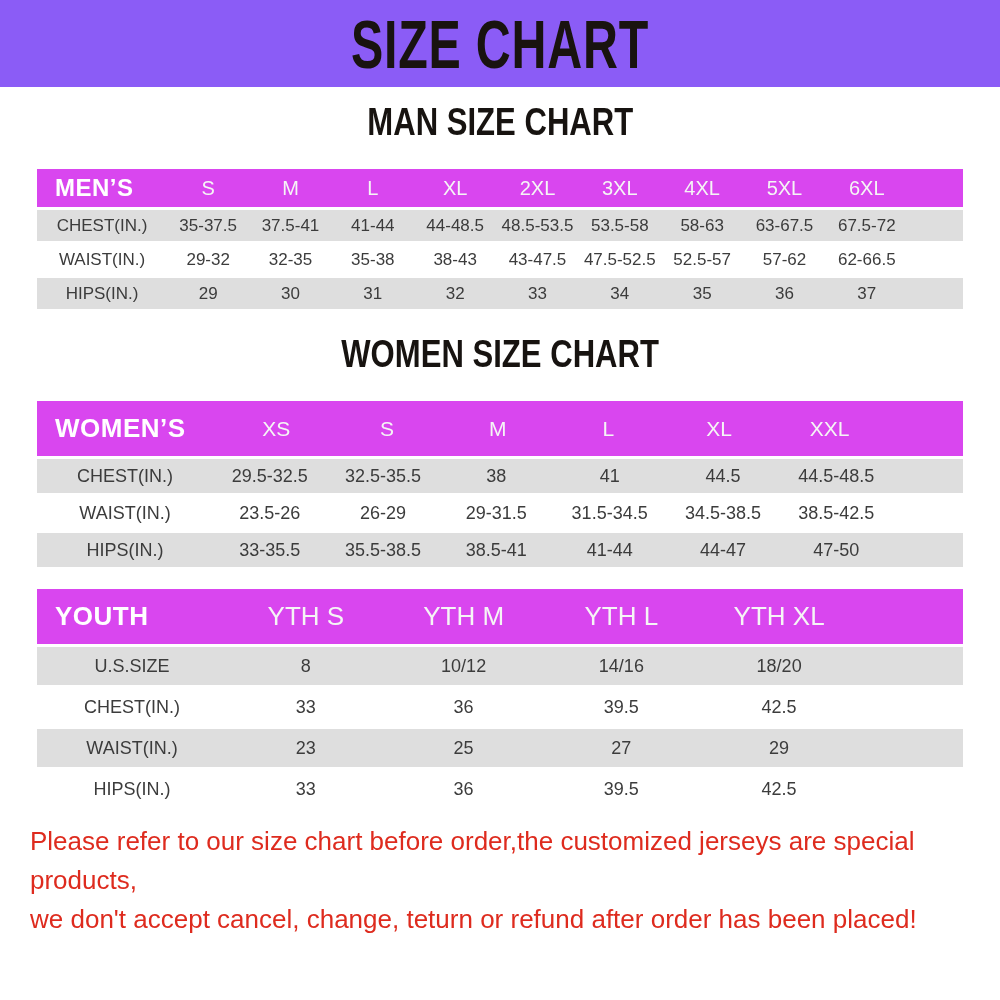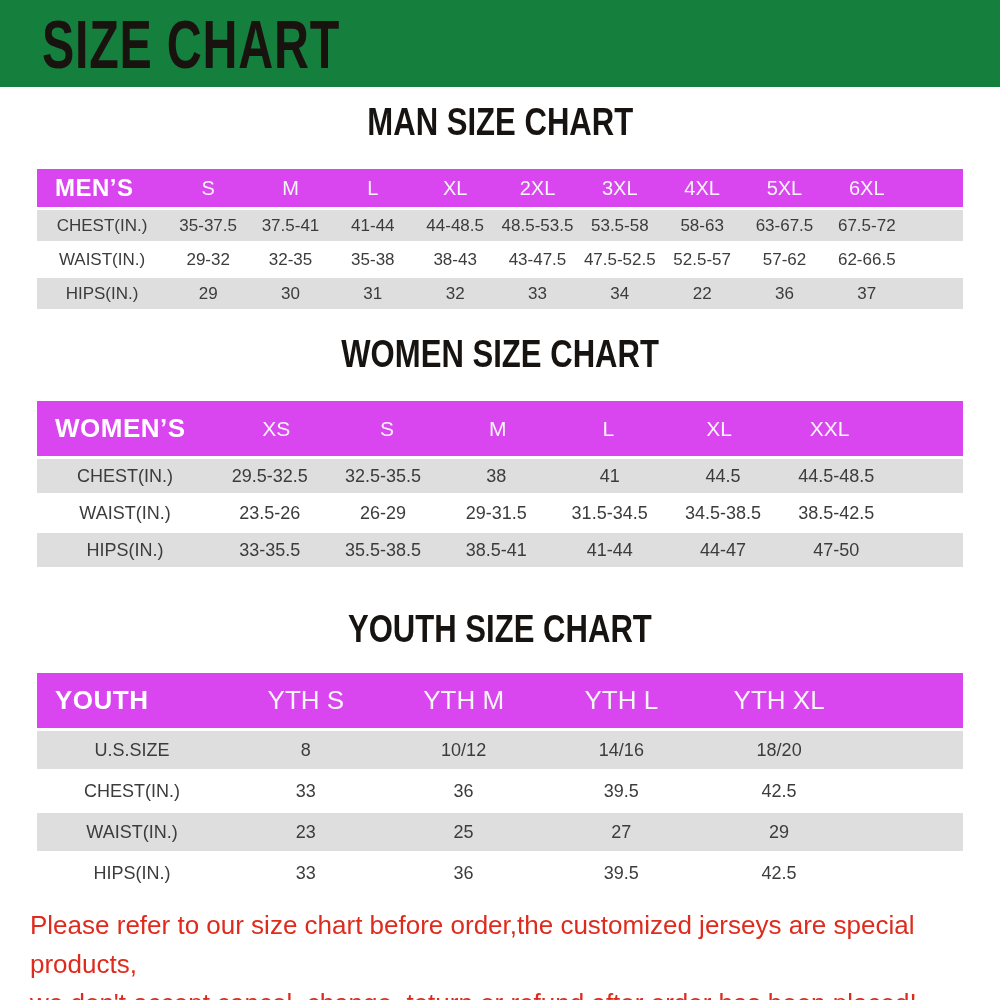--- a/index.html
+++ b/index.html
@@ -8,24 +8,24 @@
     font-family: "Liberation Sans", sans-serif;
     width: 1000px;
     height: 1000px;
     overflow: hidden;
     color: #3c3c3c;
   }
 
   
   .banner {
     height: 87px;
-    background: #15803d;
+    background: #8b5cf6;
     display: flex;
     align-items: center;
-    justify-content: flex-start;
+    justify-content: center;
   }
   .banner-title {
     display: inline-block;
     font-size: 62px;
     font-weight: 700;
     color: #191310;
     letter-spacing: 1px;
     transform: scaleX(0.78) scaleY(1.12);
     white-space: nowrap;
   }
@@ -167,21 +167,21 @@
           <div class="endpad"></div>
         </div>
         <div class="trow gray">
           <div class="label-cell">HIPS(IN.)</div>
           <div class="col-cell">29</div>
           <div class="col-cell">30</div>
           <div class="col-cell">31</div>
           <div class="col-cell">32</div>
           <div class="col-cell">33</div>
           <div class="col-cell">34</div>
-          <div class="col-cell">22</div>
+          <div class="col-cell">35</div>
           <div class="col-cell">36</div>
           <div class="col-cell">37</div>
           <div class="endpad"></div>
         </div>
       </div>
     </section>
     <section class="chart-section">
       <div class="heading-row h-women"><span class="section-heading">WOMEN SIZE CHART</span></div>
       <div class="size-table t-women">
         <div class="thead">
@@ -220,21 +220,20 @@
           <div class="col-cell">35.5-38.5</div>
           <div class="col-cell">38.5-41</div>
           <div class="col-cell">41-44</div>
           <div class="col-cell">44-47</div>
           <div class="col-cell">47-50</div>
           <div class="endpad"></div>
         </div>
       </div>
     </section>
     <section class="chart-section">
-      <div class="heading-row h-youth"><span class="section-heading">YOUTH SIZE CHART</span></div>
       <div class="size-table t-youth">
         <div class="thead">
           <div class="label-cell">YOUTH</div>
           <div class="col-cell">YTH S</div>
           <div class="col-cell">YTH M</div>
           <div class="col-cell">YTH L</div>
           <div class="col-cell">YTH XL</div>
           <div class="endpad"></div>
         </div>
         <div class="trow gray">

